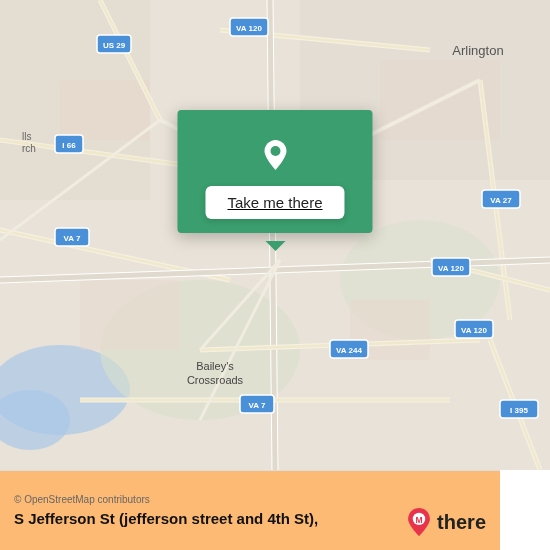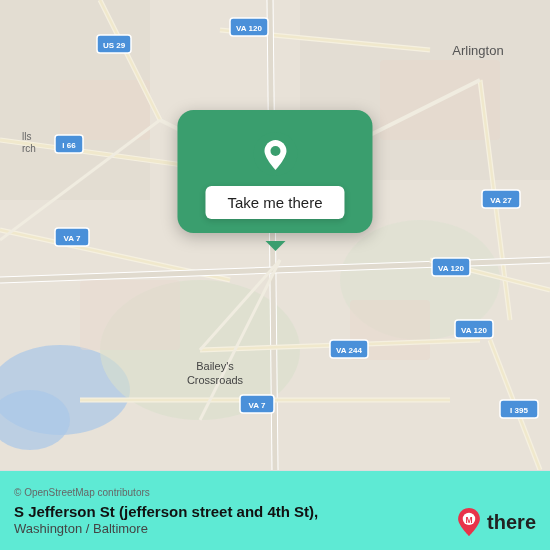--- a/index.html
+++ b/index.html
@@ -28,28 +28,29 @@
       top: 0; left: 0;
     }
 
     
     #location-popup {
       position: absolute;
       top: 110px;
       left: 50%;
       transform: translateX(-50%);
       background: #3a9e6e;
-      border-radius: 16px;
+      border-radius: 4px;
       padding: 22px 28px 14px 28px;
       display: flex;
       flex-direction: column;
       align-items: center;
       gap: 10px;
       box-shadow: 0 4px 16px rgba(0,0,0,0.25);
       min-width: 180px;
+      text-decoration: underline;
     }
 
     #location-pin-icon {
       width: 44px;
       height: 44px;
     }
 
     #take-me-there-btn {
       background: white;
       color: #222;
@@ -69,23 +70,23 @@
       position: absolute;
       bottom: -18px;
       left: 50%;
       transform: translateX(-50%);
       border-width: 10px 10px 0 10px;
       border-style: solid;
       border-color: #3a9e6e transparent transparent transparent;
     }
 
     #bottom-bar {
-      width: 550px;
+      width: 500px;
       height: 80px;
-      background: #5eead4;
+      background: #fdba74;
       border-top: 1px solid #ddd;
       display: flex;
       flex-direction: column;
       justify-content: center;
       padding: 8px 14px 6px 14px;
       position: relative;
     }
 
     #attribution {
       font-size: 10px;
@@ -229,21 +230,20 @@
       <circle cx="22" cy="19" r="5" fill="#3a9e6e"></circle>
     </svg>
 
     <button id="take-me-there-btn">Take me there</button>
   </div>
 </div>
 
 <div id="bottom-bar">
   <span id="attribution">© OpenStreetMap contributors</span>
   <span id="location-title">S Jefferson St (jefferson street and 4th St),</span>
-  <span id="location-subtitle">Washington / Baltimore</span>
 
   <div id="moovit-logo">
 
     <svg id="moovit-m-icon" viewBox="0 0 28 36" xmlns="http://www.w3.org/2000/svg">
       <path d="M14 0 C6.3 0 0 6.3 0 14 C0 22 14 36 14 36 C14 36 28 22 28 14 C28 6.3 21.7 0 14 0Z" fill="#e8334a"></path>
       <circle cx="14" cy="14" r="8" fill="white"></circle>
       <text x="14" y="19" text-anchor="middle" font-size="11" fill="#e8334a" font-weight="bold">M</text>
     </svg>
     <span>there</span>
   </div>

